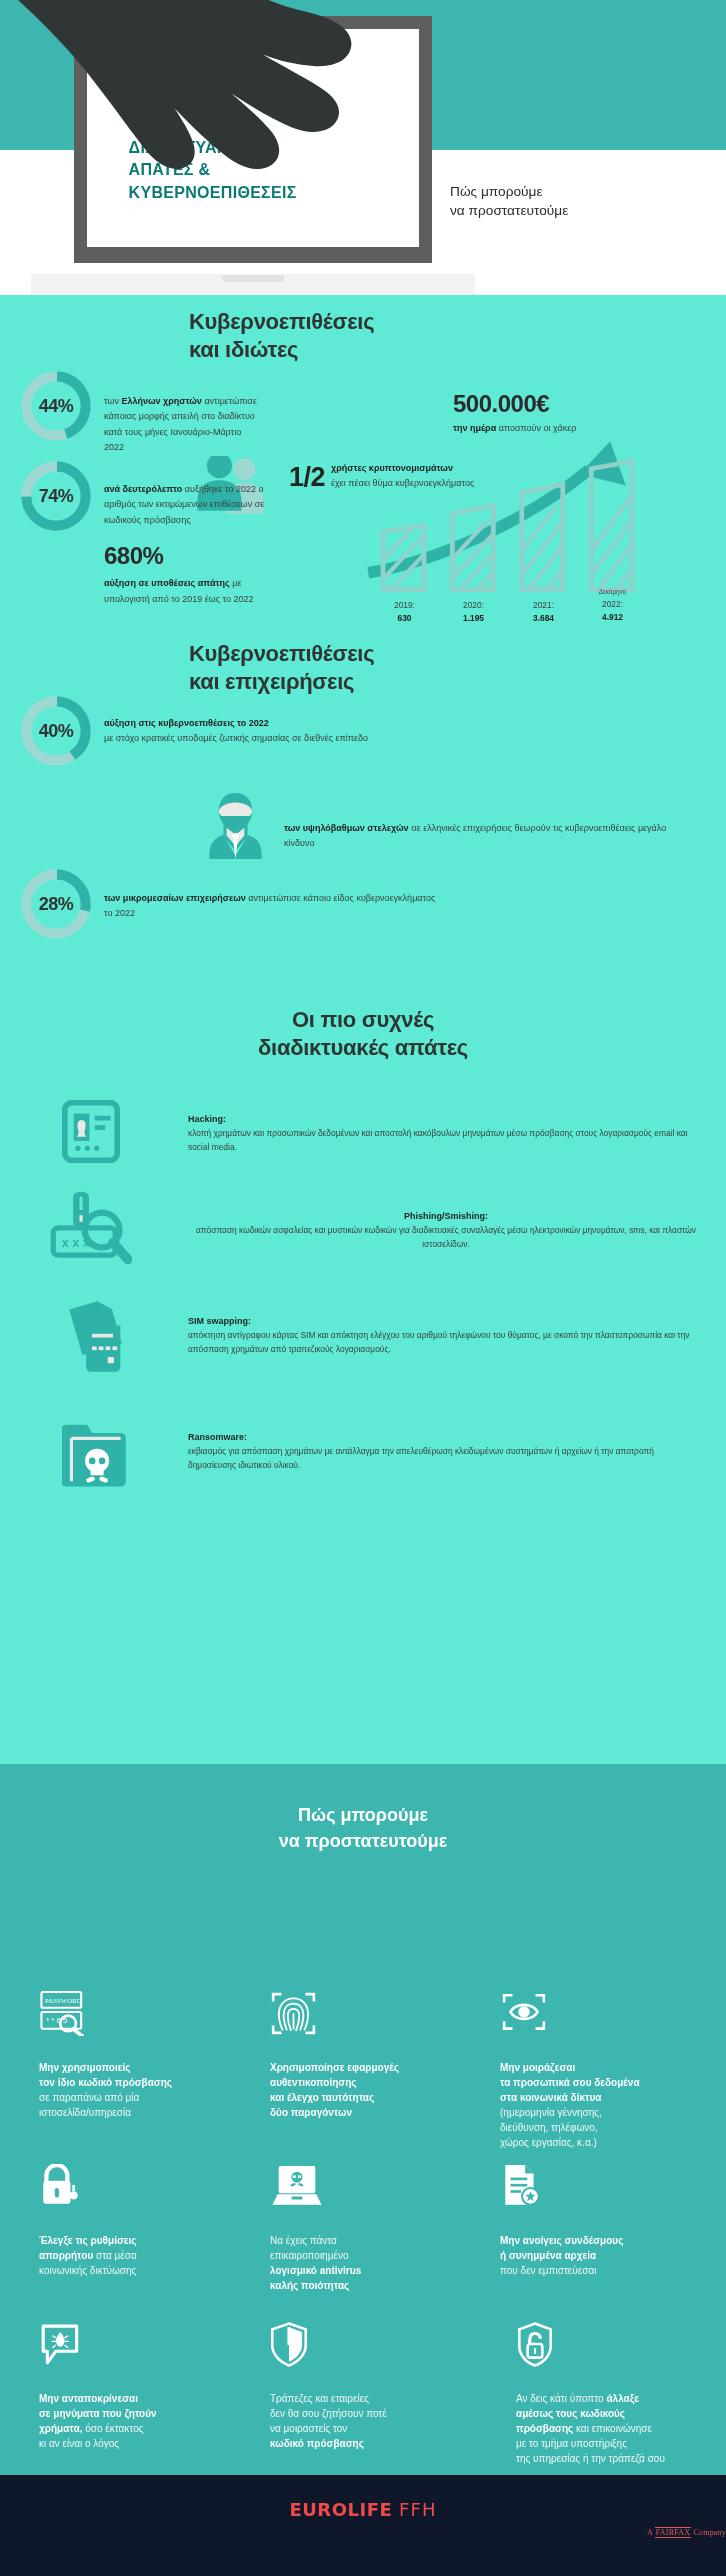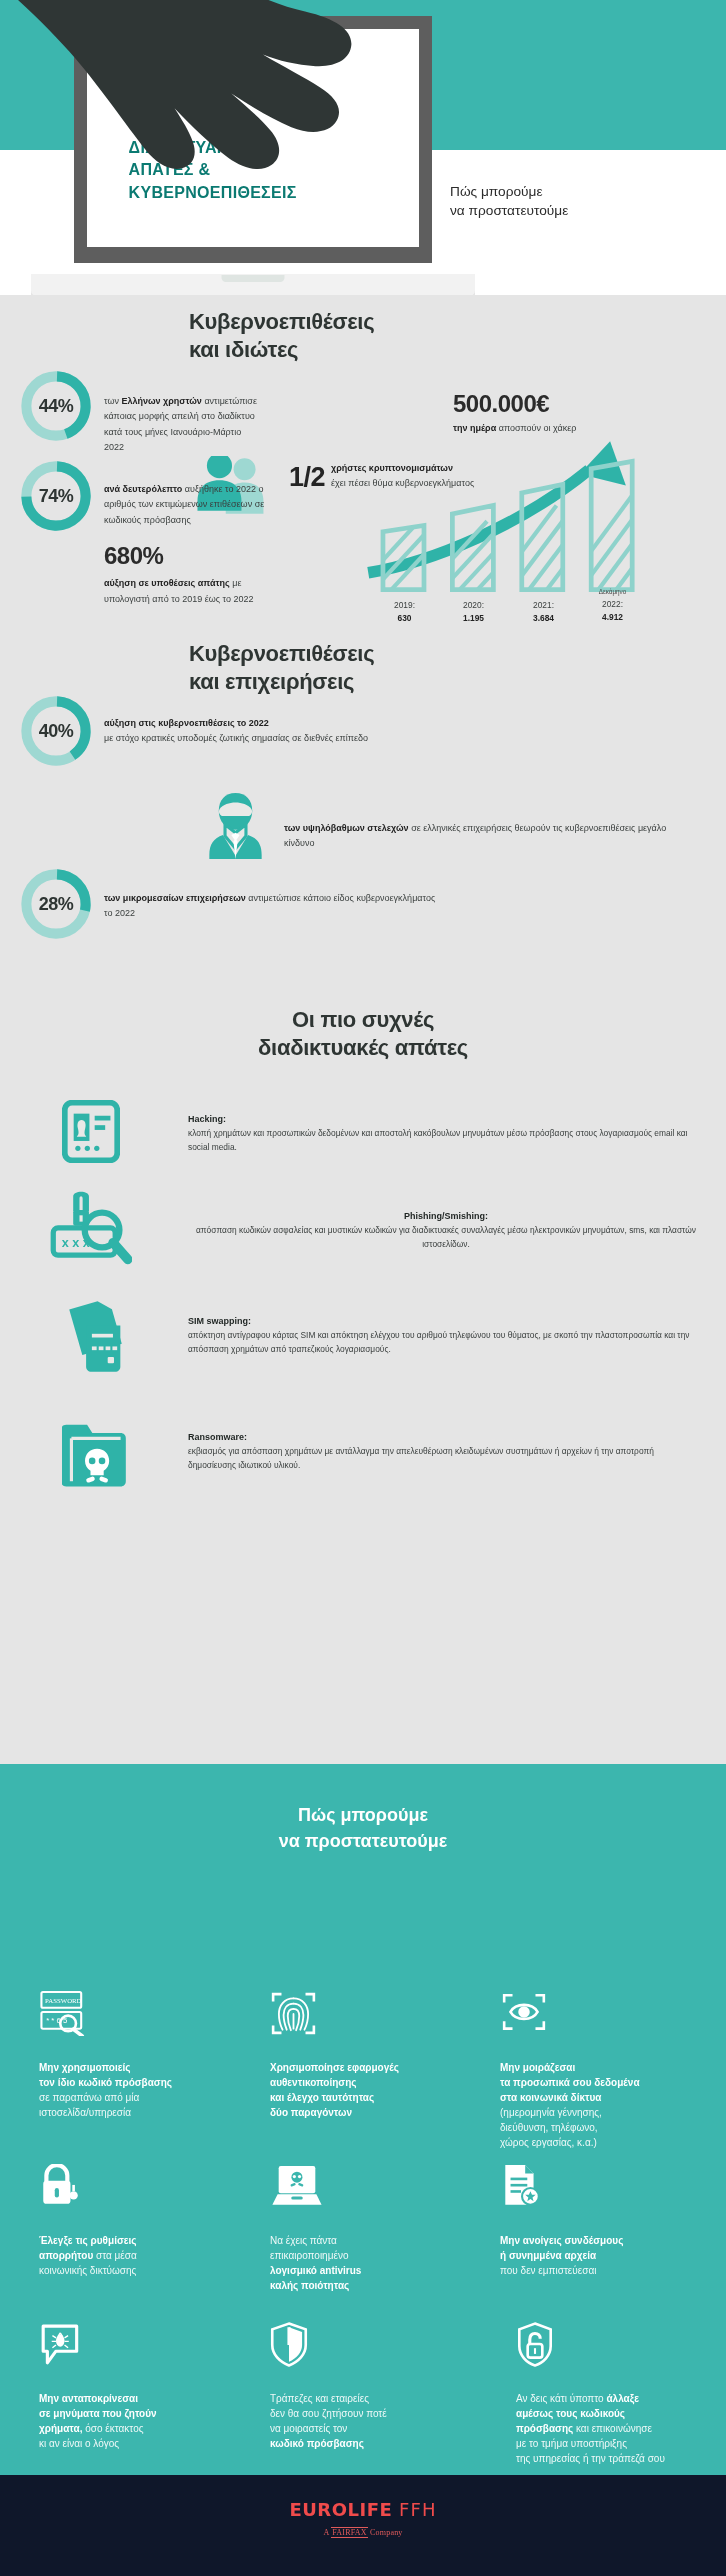--- a/index.html
+++ b/index.html
@@ -50,21 +50,21 @@
     position:absolute; left:-32px; top:-58px; width:390px; height:242px;
     pointer-events:none;
   }
 
   .hero-sub {
     position:absolute; left:450px; top:182px;
     font-size:13.7px; line-height:1.42; color:#2b2b2b; font-weight:400;
   }
 
   
-  .grey { background:#e5e5e5; width:726px; position:relative; padding-bottom:5.3px; }
+  .grey { background:#5eead4; width:726px; position:relative; padding-bottom:5.3px; }
 
   .sec-title {
     font-size:22px; font-weight:bold; color:#2e3533; line-height:1.28;
     letter-spacing:-0.3px;
   }
   .sec-title.center { text-align:center; }
 
   .donut-wrap { position:absolute; }
   .donut { position:relative; }
   .donut svg { display:block; }
@@ -106,20 +106,21 @@
   .footer { background:#0f172a; width:726px; height:102px; position:relative; }
   .logo { position:absolute; left:0; right:0; top:24px; text-align:center; }
   .logo-main {
     font-size:18px; font-weight:bold; color:#ef4b4b; letter-spacing:0.5px;
     font-family:"DejaVu Sans", sans-serif;
   }
   .logo-main .ffh { font-weight:400; letter-spacing:1.1px; }
   .logo-sub {
     margin-top:8.4px; font-size:8px; color:#e05a5a; letter-spacing:0.2px;
     font-family:"Liberation Serif", serif;
+    text-align:right;
   }
   .logo-sub .ff { border-top:0.5px solid #e05a5a; border-bottom:0.5px solid #e05a5a; padding:0 1.1px; }
 </style>
 </head>
 <body>
 
 <div class="page">
 
   <div class="hero">
     <div class="hero-teal-band"></div>

